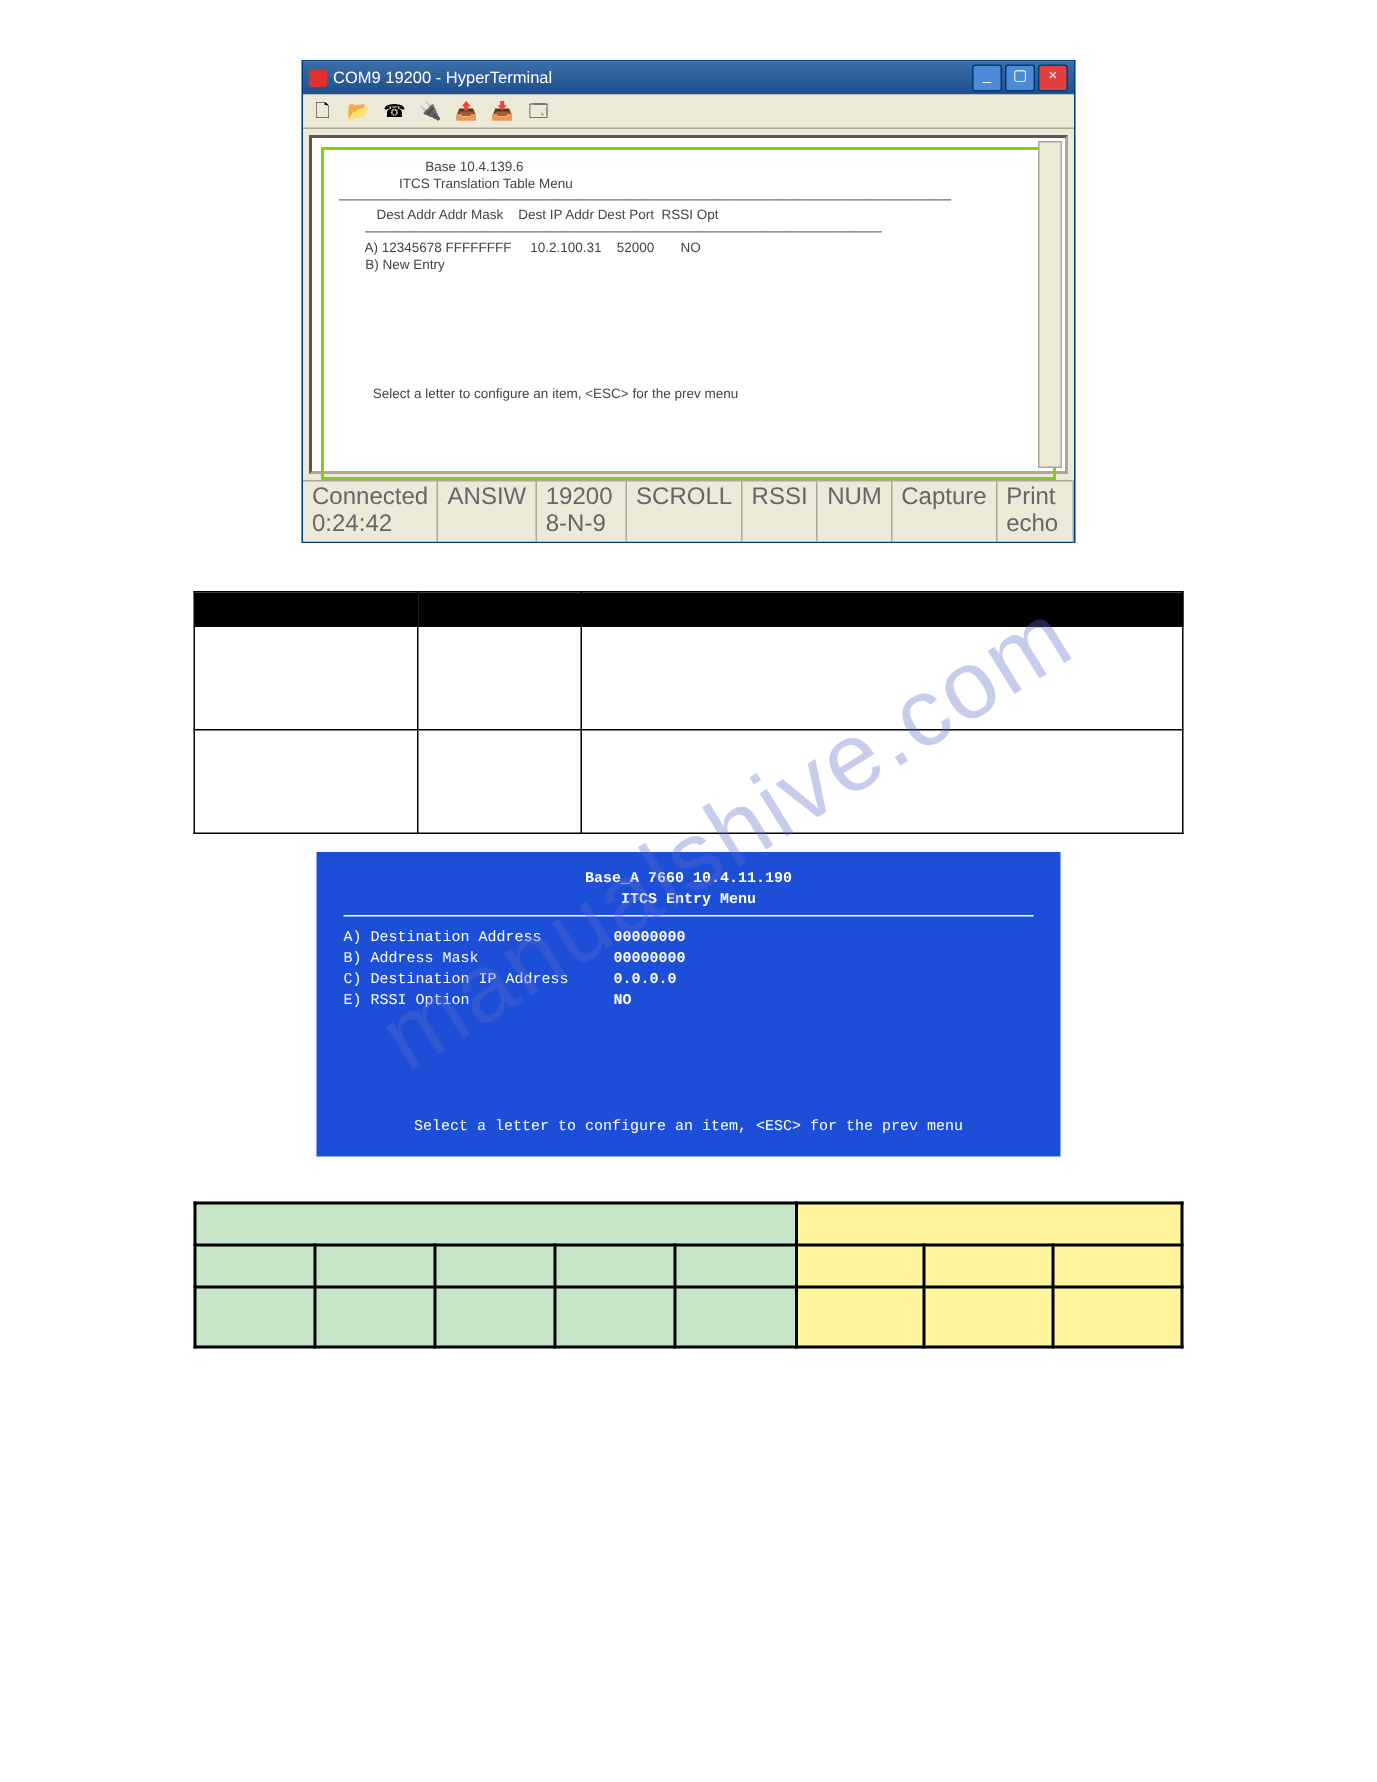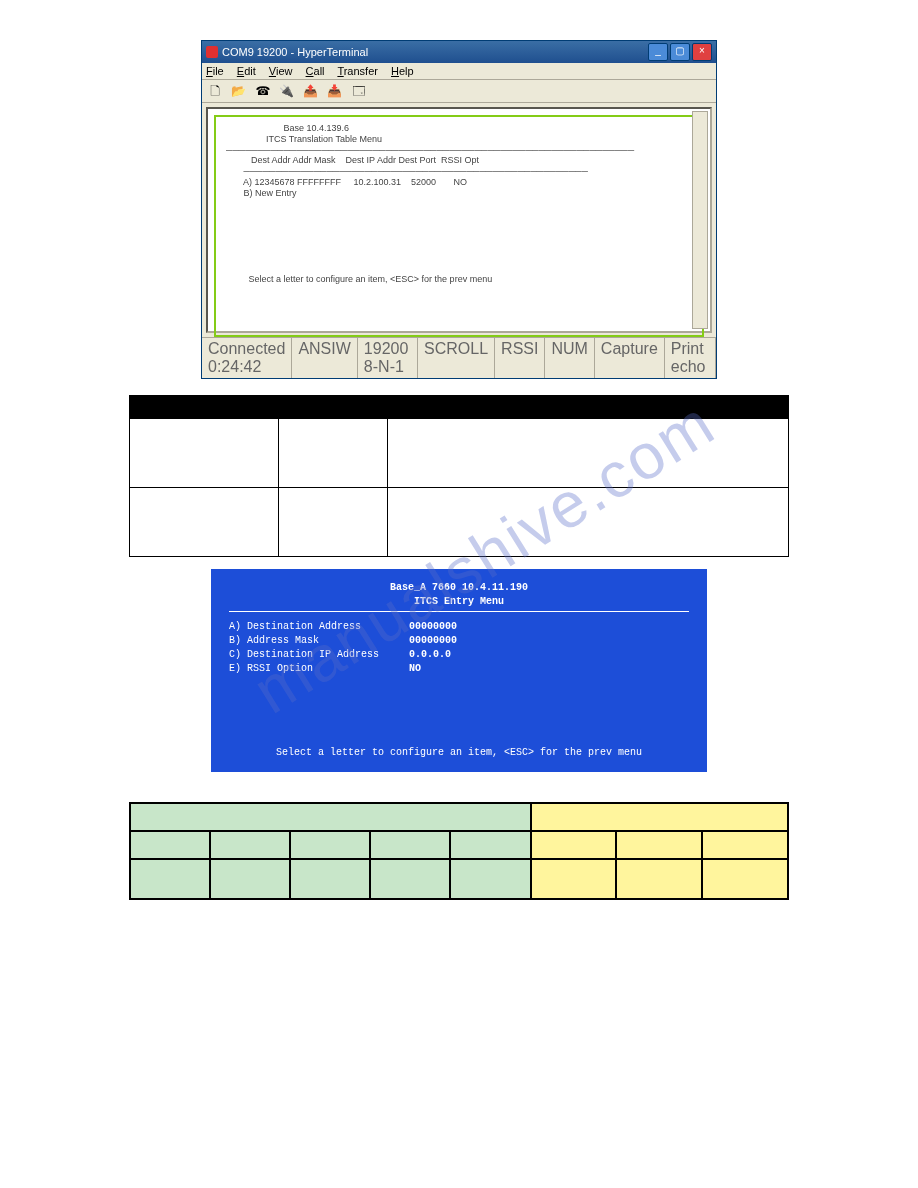--- a/index.html
+++ b/index.html
@@ -10,21 +10,21 @@
     font-size: 10px;
     width: 918px;
   }
   .page {
     padding: 40px 120px;
   }
   .win {
     border: 1px solid #003c74;
     background: #ece9d8;
     width: 514px;
-    margin: 0 auto 16px auto;
+    margin: 0 auto 32px auto;
   }
   .titlebar {
     background: linear-gradient(#3a6ea5,#1f4f8f);
     color: #fff;
     font-size: 11px;
     padding: 2px 4px;
     display: flex;
     align-items: center;
     justify-content: space-between;
   }
@@ -115,28 +115,20 @@
       <div class="titlebar-left">
         <span class="tb-icon"></span>
         <span>COM9 19200 - HyperTerminal</span>
       </div>
       <div class="winbtns">
         <div class="winbtn">_</div>
         <div class="winbtn">▢</div>
         <div class="winbtn close">×</div>
       </div>
     </div>
-    <div class="menubar">
-      <span><u>F</u>ile</span>
-      <span><u>E</u>dit</span>
-      <span><u>V</u>iew</span>
-      <span><u>C</u>all</span>
-      <span><u>T</u>ransfer</span>
-      <span><u>H</u>elp</span>
-    </div>
     <div class="toolbar">
       <span class="tbicon">🗋</span>
       <span class="tbicon">📂</span>
       <span class="tbicon">☎</span>
       <span class="tbicon">🔌</span>
       <span class="tbicon">📤</span>
       <span class="tbicon">📥</span>
       <span class="tbicon">🗔</span>
     </div>
     <div class="termwrap">
@@ -153,21 +145,21 @@
 
 
 
 
 
          <span>Select a letter to configure an item, &lt;ESC&gt; for the prev menu</span></div>
     </div>
     <div class="statusbar">
       <div>Connected 0:24:42</div>
       <div>ANSIW</div>
-      <div>19200 8-N-1</div>
+      <div>19200 8-N-9</div>
       <div>SCROLL</div>
       <div>RSSI</div>
       <div>NUM</div>
       <div>Capture</div>
       <div>Print echo</div>
     </div>
   </div>
 
   <table class="blacktable">
     <tbody>

